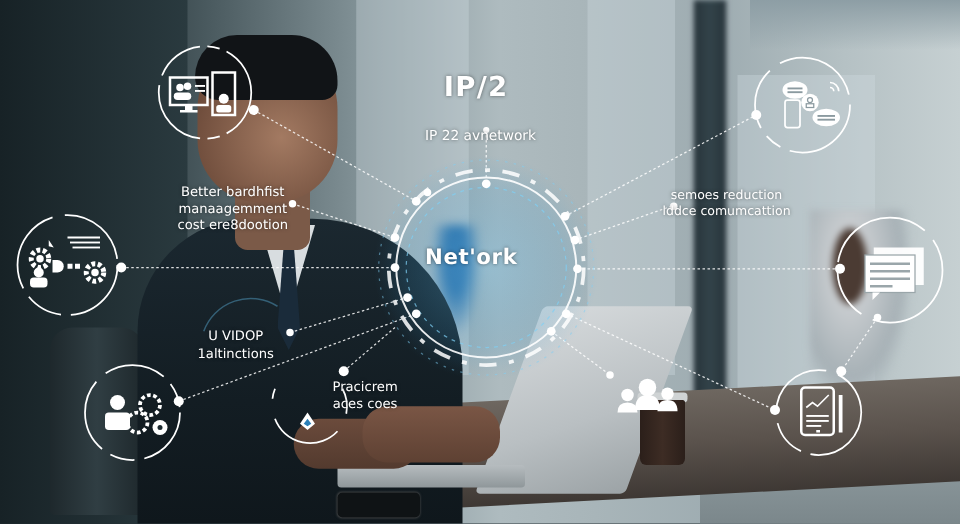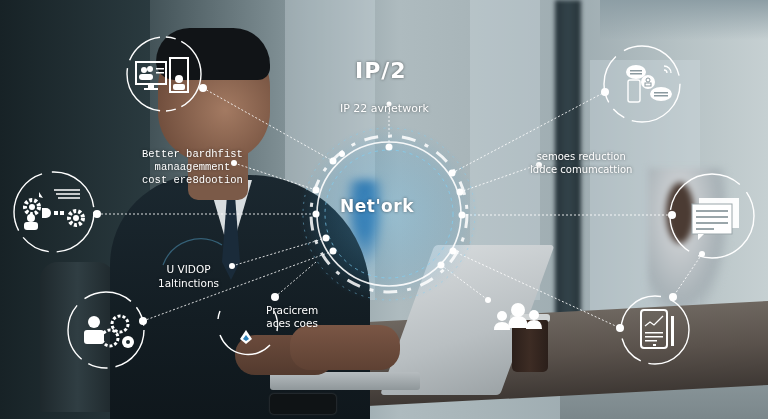--- a/index.html
+++ b/index.html
@@ -30,21 +30,21 @@
   .cup-lid{left:510px;top:314px;width:40px;height:8px;background:#cfd3d4;border-radius:3px;}
   .bg-person{left:648px;top:168px;width:80px;height:150px;background:radial-gradient(ellipse at 40% 30%,#4b3b33 20%,#c9cdd0 21%,#a7b1b6 60%,transparent 75%);filter:blur(3px);}
   .mid-person{left:345px;top:180px;width:40px;height:90px;background:radial-gradient(ellipse at 50% 30%,#2c6fa8 30%,transparent 70%);filter:blur(4px);}
 
   
   svg.overlay{position:absolute;left:0;top:0;}
   .lbl{position:absolute;text-align:center;color:#fff;text-shadow:0 0 3px rgba(0,0,0,.5);white-space:nowrap;}
   .title-ip{left:355px;top:58px;font-size:22px;font-weight:bold;letter-spacing:1px;}
   .sub-ip{left:340px;top:86px;font-size:11px;margin-top:16px;}
   .network-word{left:340px;top:196px;font-size:17px;font-weight:bold;letter-spacing:.5px;}
-  .label-bw{left:142px;top:148px;font-size:10.5px;line-height:13px;font-family:Liberation Mono, monospace;}
+  .label-bw{left:142px;top:148px;font-size:10.5px;line-height:13px;}
   .label-comm{left:530px;top:150px;font-size:10px;line-height:13px;}
   .label-vidop{left:158px;top:262px;font-size:10.5px;line-height:14px;text-align:center;}
   .label-prac{left:222px;top:304px;font-size:10.5px;line-height:13px;margin-left:44px;}
 </style>
 </head>
 <body>
 
 <div class="scene">
 
   <div class="bg-layer wall-left"></div>

